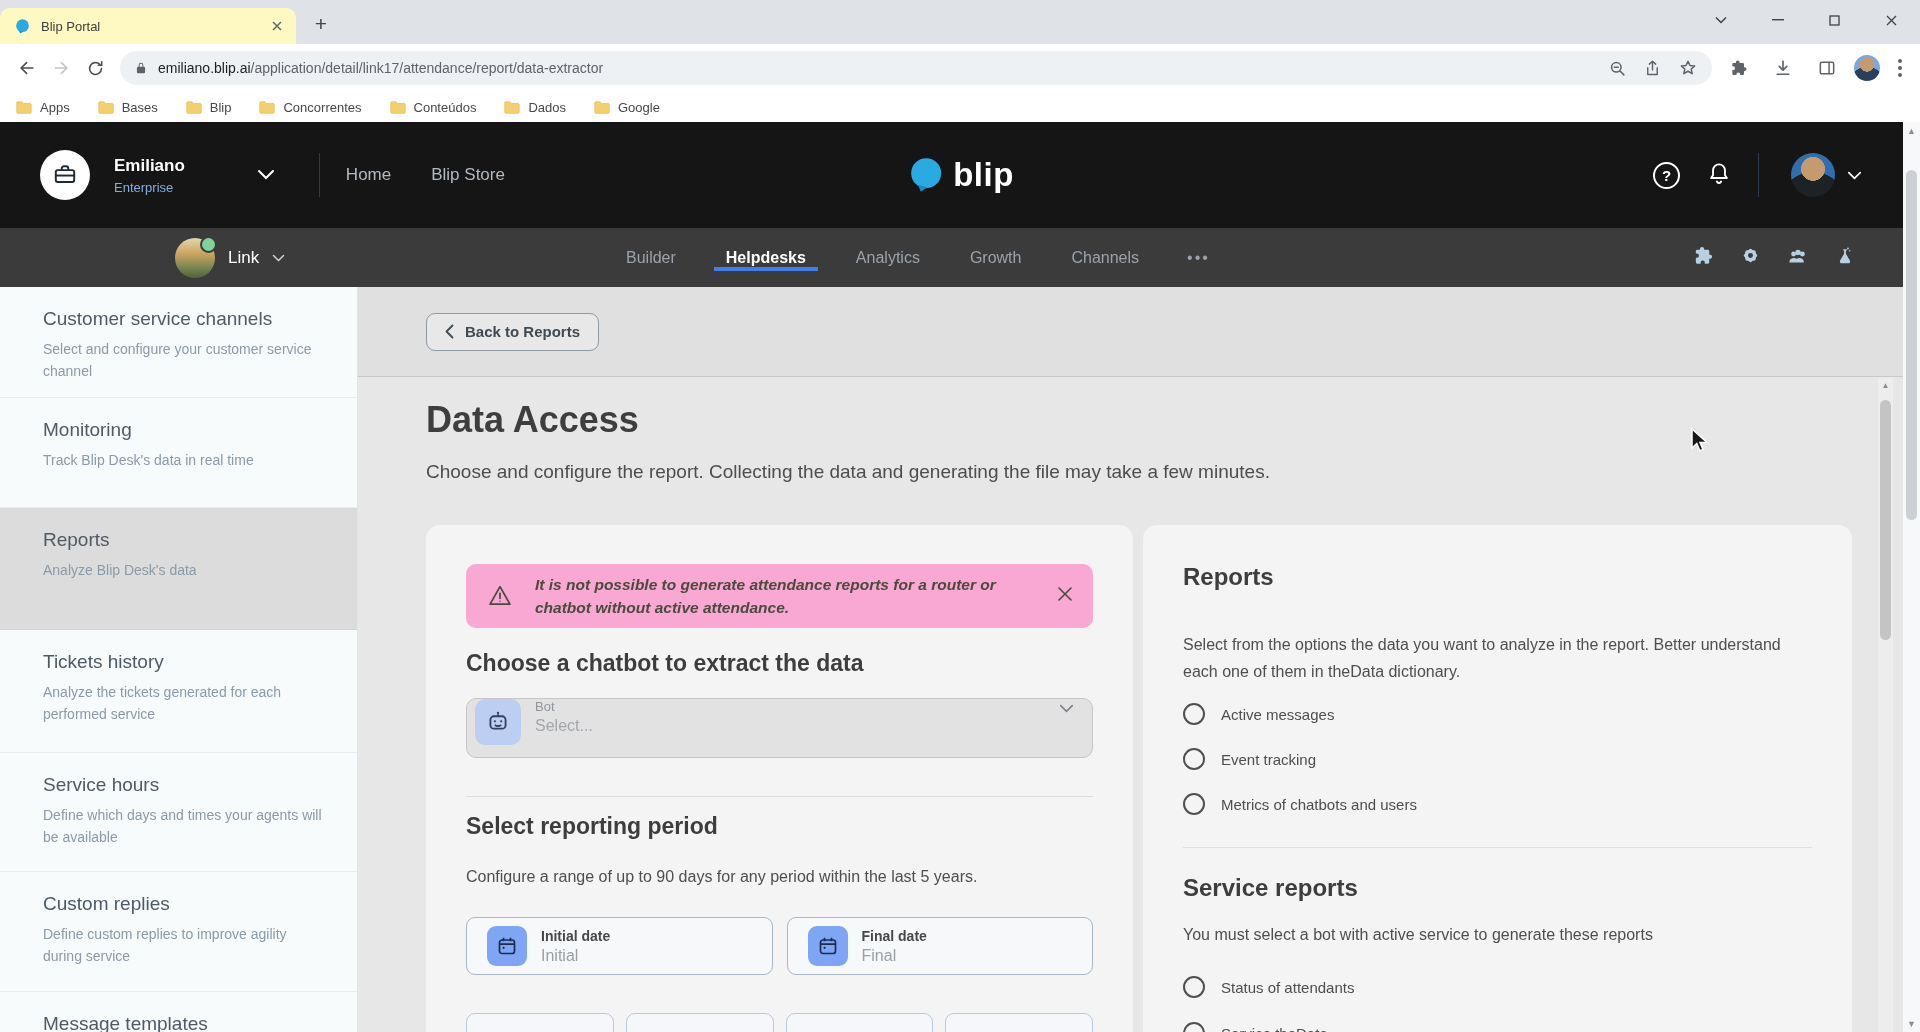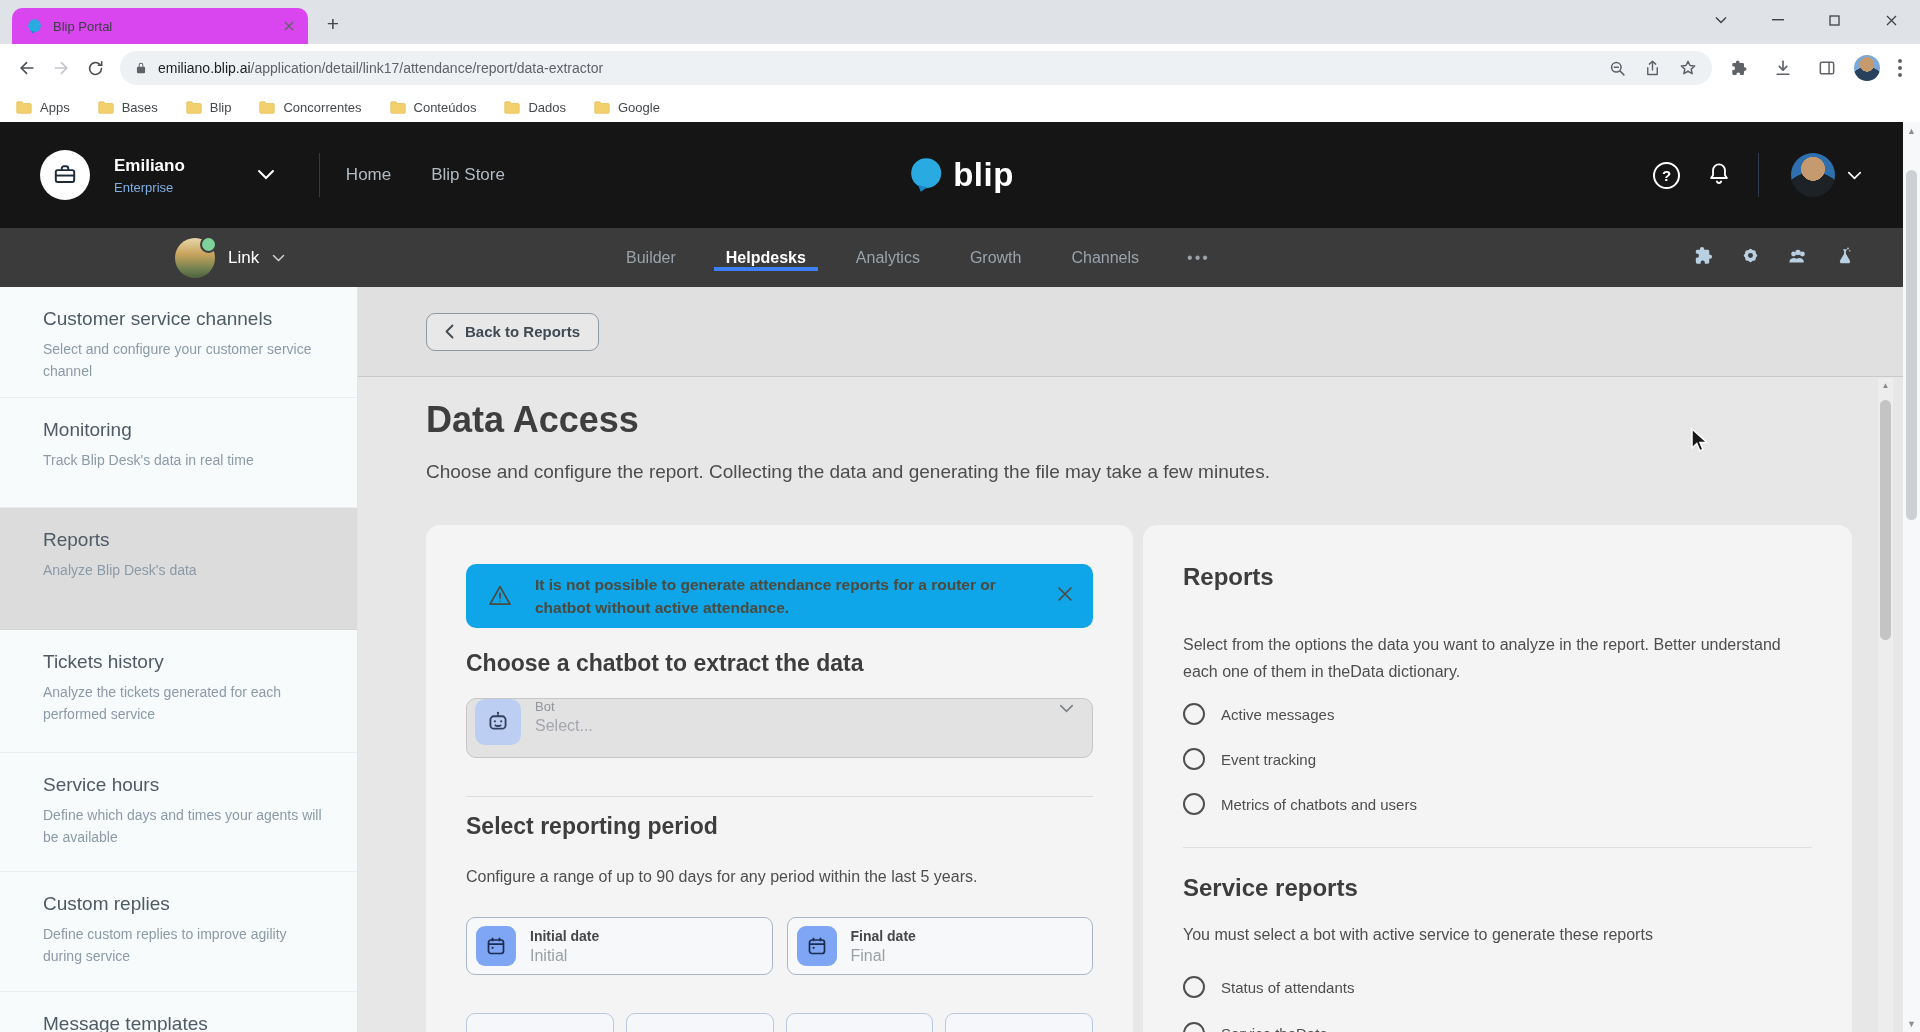--- a/index.html
+++ b/index.html
@@ -1,21 +1,21 @@
 <!DOCTYPE html>
 <html><head>
 <meta charset="utf-8">
 <style>
   * { box-sizing: border-box; margin: 0; padding: 0; }
   html,body { width:1920px; height:1032px; overflow:hidden; font-family:"Liberation Sans", sans-serif; background:#e7e7e7; }
   .stage { position:relative; width:1920px; height:1032px; }
 
   
   .tabbar { height:44px; background:#dfe2e6; display:flex; align-items:flex-end; position:relative; }
-  .tab { margin-left:12px; width:296px; height:36px; background:#d946ef; border-radius:10px 10px 0 0; display:flex; align-items:center; padding:0 10px 0 14px; }
+  .tab { width:296px; height:36px; background:#fef9c3; border-radius:10px 10px 0 0; display:flex; align-items:center; padding:0 10px 0 14px; }
   .favicon { width:17px; height:17px; flex:0 0 auto; }
   .tab-title { flex:1; margin-left:10px; font-size:13px; color:#3c4043; white-space:nowrap; overflow:hidden; }
   .tab-close { width:18px; height:18px; display:grid; place-items:center; border-radius:50%; color:#5f6368; }
   .newtab { width:30px; height:30px; margin:0 0 5px 10px; display:grid; place-items:center; color:#45484b; font-size:21px; border-radius:50%; }
   .win-controls { position:absolute; right:0; top:0; height:40px; display:flex; }
   .win-btn { width:57px; height:40px; display:grid; place-items:center; color:#3f4346; }
 
   .toolbar { height:48px; background:#ffffff; display:flex; align-items:center; padding:0 10px; }
   .tool-icon { width:34px; height:34px; display:grid; place-items:center; border-radius:50%; flex:0 0 auto; }
   .omnibox { flex:1; height:34px; background:#eef1f4; border-radius:17px; display:flex; align-items:center; padding:0 14px; margin:0 8px; min-width:0; }
@@ -80,36 +80,36 @@
   .back-strip { height:90px; background:#e0e0e0; border-bottom:1px solid #c9c9c9; display:flex; align-items:center; padding-left:68px; }
   .back-btn { height:38px; padding:0 18px; border:1px solid #8f99a3; border-radius:9px; background:rgba(255,255,255,.25); display:flex; align-items:center; gap:11px; font-size:15px; font-weight:bold; color:#3f4a54; }
   .content { padding:22px 0 0 68px; }
   .page-title { font-size:36px; font-weight:bold; color:#3e3e3e; }
   .page-subtitle { margin-top:20px; font-size:19px; color:#4d4d4d; }
   .cards { display:flex; gap:10px; margin-top:42px; align-items:flex-start; }
   .card { background:#f4f4f4; border-radius:14px; height:580px; overflow:hidden; }
   .card-left { width:707px; padding:39px 40px 0; }
   .card-right { width:709px; padding:38px 40px 0; }
 
-  .warn-banner { display:flex; align-items:center; gap:21px; background:#0ea5e9; border-radius:10px; padding:11px 20px; height:64px; }
+  .warn-banner { display:flex; align-items:center; gap:21px; background:#f9a8d4; border-radius:10px; padding:11px 20px; height:64px;font-style:italic; }
   .warn-text { width:500px; font-size:15.5px; font-weight:bold; color:#4c4a3c; line-height:1.5; }
   .warn-close { margin-left:auto; color:#4c4a3c; }
 
   .h2 { font-size:23px; font-weight:bold; color:#3d3d3d; }
   .h2-chatbot { margin-top:22px; }
   .bot-select { margin-top:21px; height:60px; background:#e2e2e2; border:1px solid #c6c6c6; border-radius:10px; display:flex; align-items:flex-start; gap:14px; padding:0 18px 0 8px; }
   .bot-tile { width:46px; height:46px; border-radius:10px; background:#bccff2; display:grid; place-items:center; }
   .field-label { font-size:13px; color:#90959b; }
   .field-value { font-size:16px; color:#a2a7ad; margin-top:3px; }
   .select-chev { margin-left:auto; color:#7c8288; }
   .card-divider { border:none; border-top:1px solid #dddddd; margin-top:38px; }
   .h2-period { margin-top:16px; }
   .period-desc { margin-top:28px; font-size:16px; color:#4e4e4e; }
   .date-row { display:flex; gap:14px; margin-top:31px; }
-  .date-field { flex:1; height:58px; border:1px solid #a9b6c9; border-radius:9px; background:#f7f8f9; display:flex; align-items:center; gap:14px; padding:0 14px 0 9px; }
+  .date-field { flex:1; height:58px; border:1px solid #a9b6c9; border-radius:9px; background:#f7f8f9; display:flex; align-items:center; gap:14px; padding:0 14px 0 20px; }
   .date-tile { width:40px; height:40px; border-radius:9px; background:#7fa6f4; display:grid; place-items:center; }
   .date-label { font-size:14px; font-weight:bold; color:#474747; }
   .date-value { font-size:16px; color:#9aa0a6; margin-top:3px; }
   .chips-row { display:flex; gap:12px; margin-top:38px; }
   .chip { width:151px; height:40px; border:1px solid #b9c6e4; border-radius:9px; background:#f6f7fa; }
 
   .h2-right { font-size:24px; }
   .right-desc { margin-top:40px; font-size:16px; line-height:1.7; color:#4e4e4e; max-width:610px; }
   .radio-row { display:flex; align-items:center; gap:16px; margin-top:23px; }
   .radio-row.first { margin-top:18px; }

